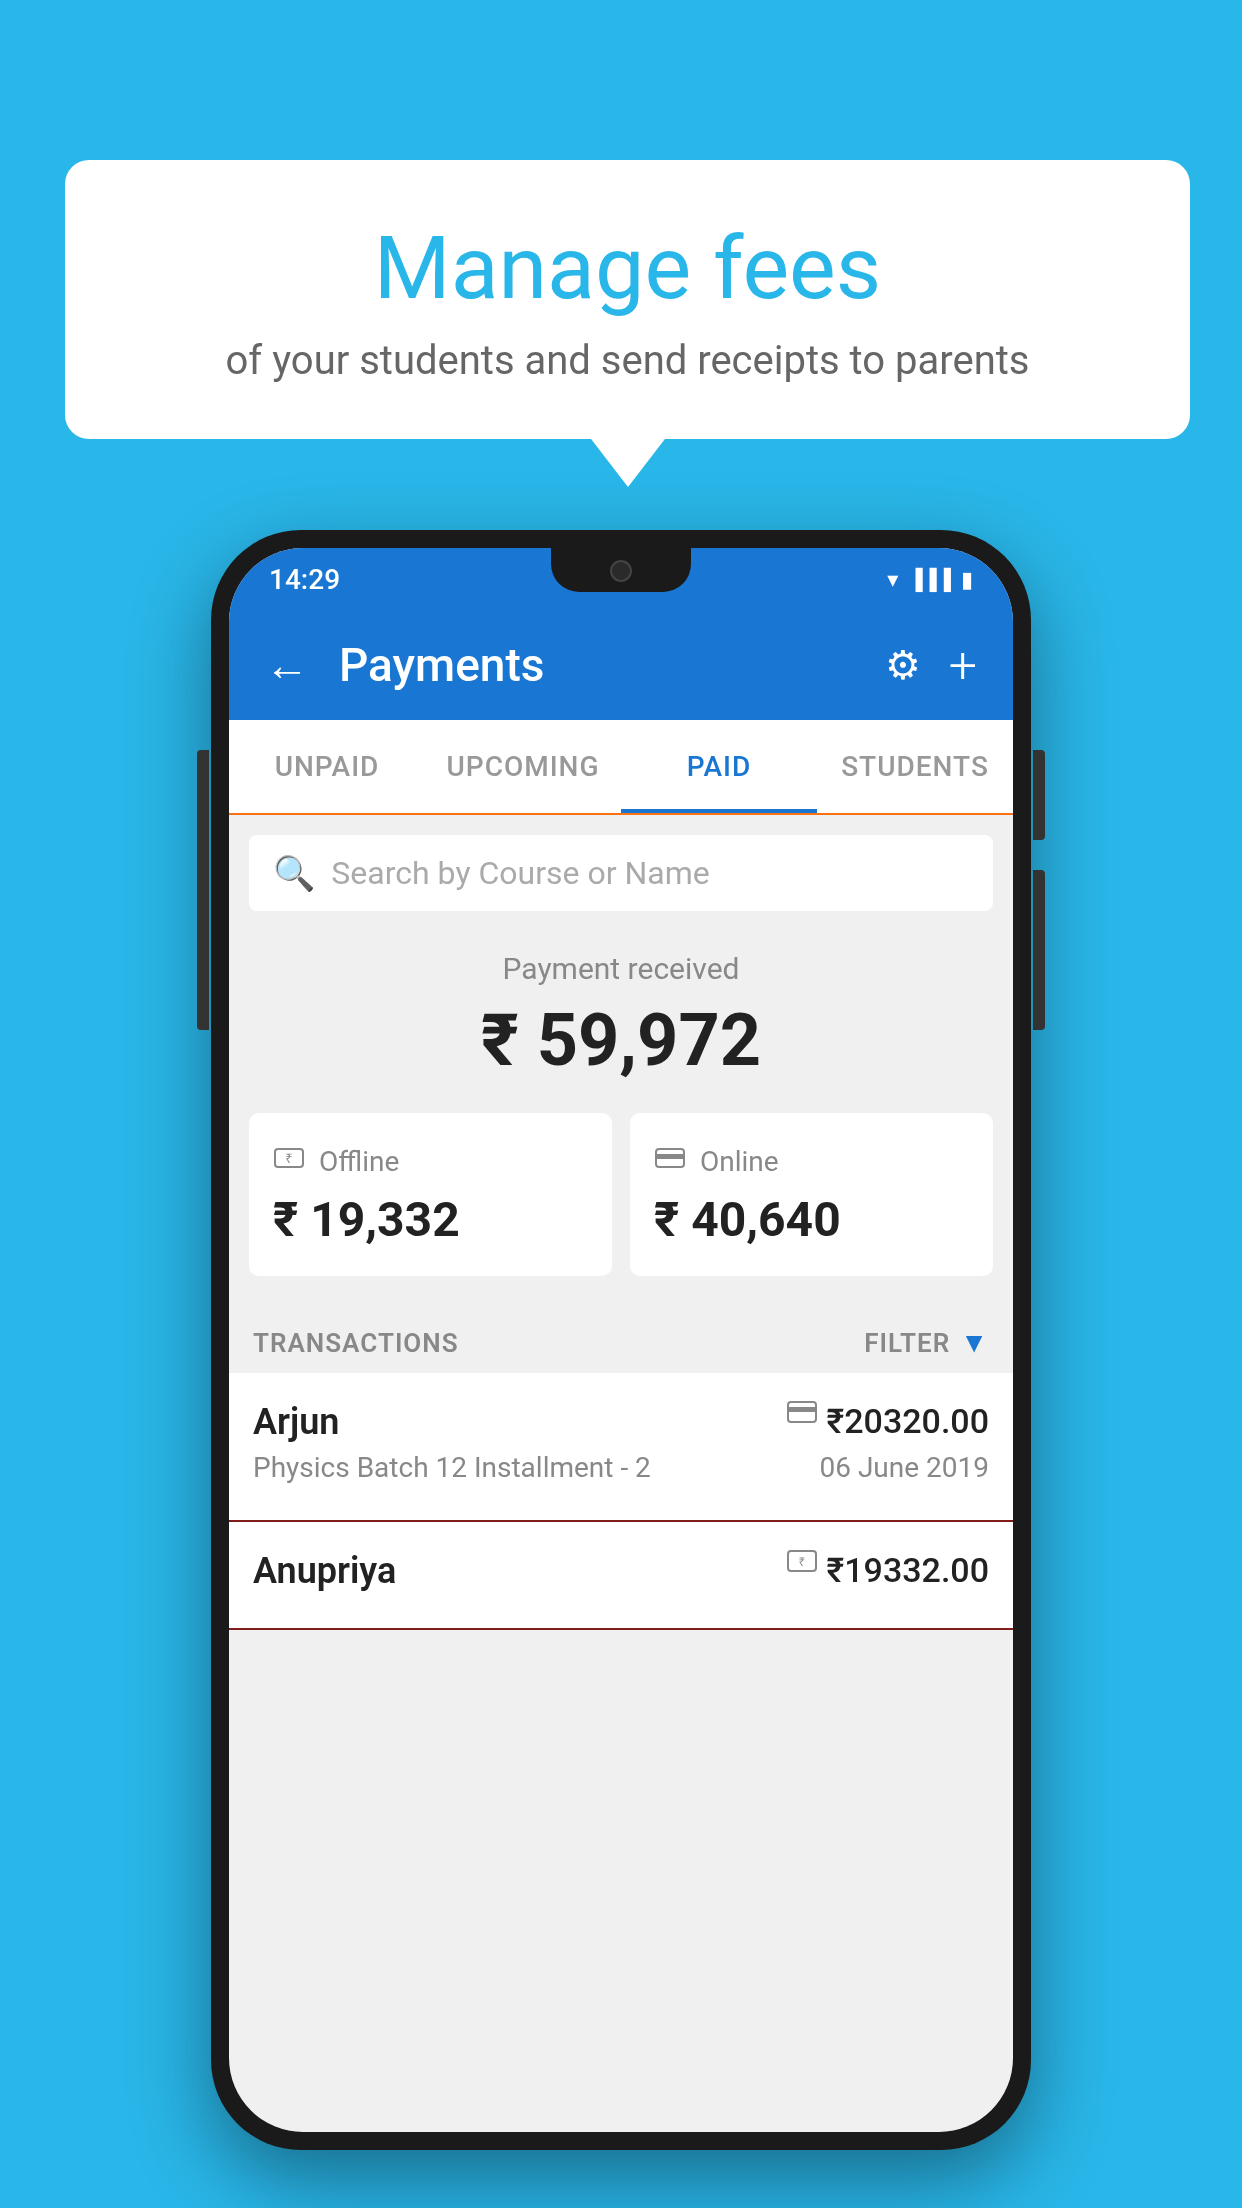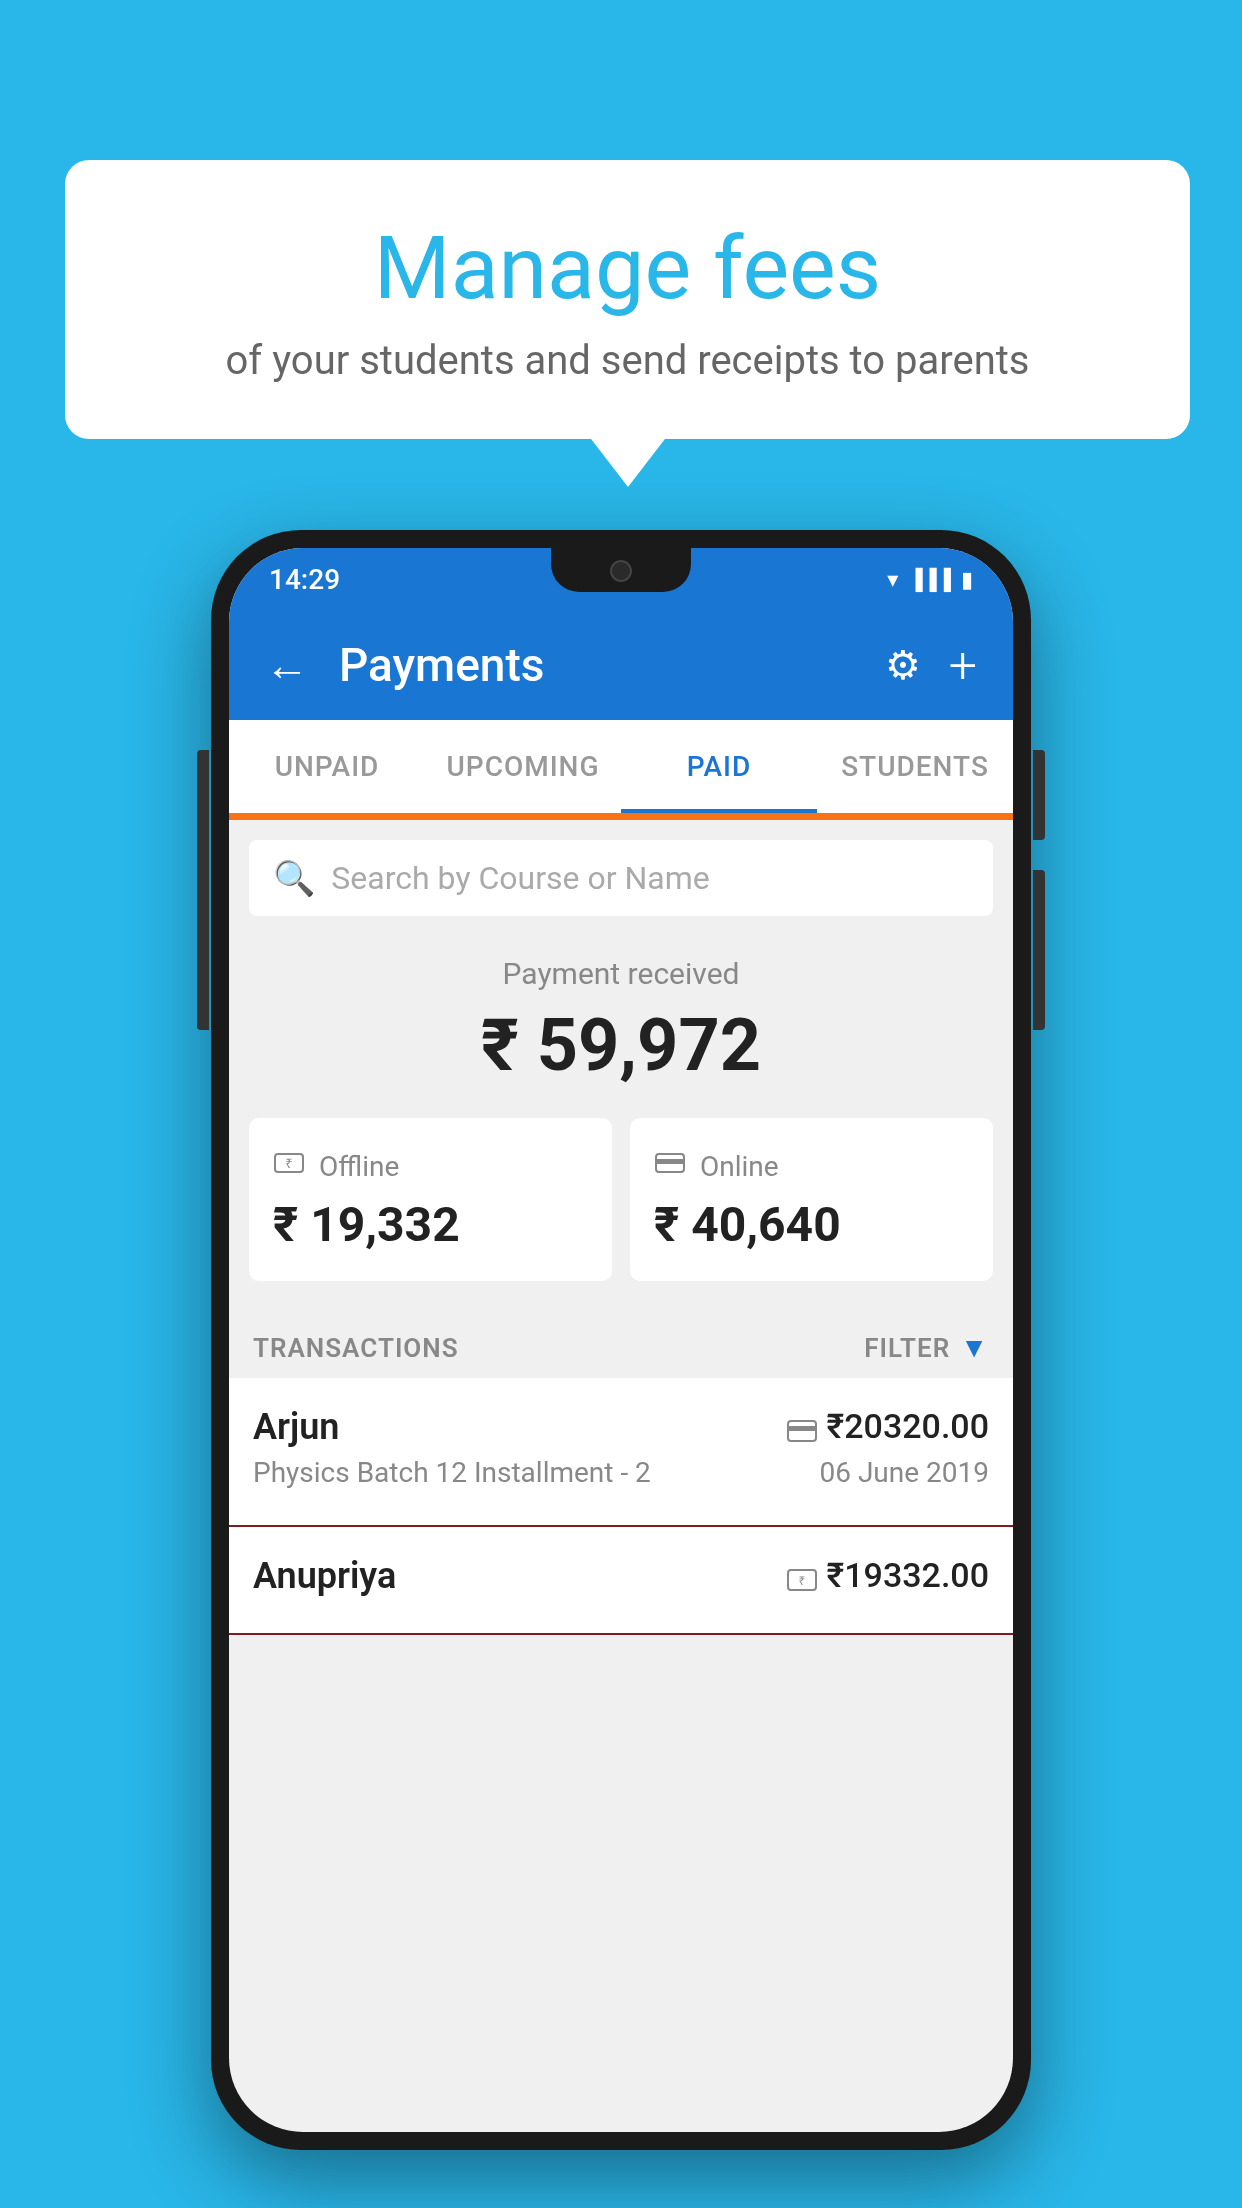--- a/index.html
+++ b/index.html
@@ -167,21 +167,21 @@
     }
     .header-icon {
       color: white;
       font-size: 40px;
     }
 
     
     .tabs {
       background: white;
       display: flex;
-      border-bottom: 7px solid #f97316;
+      border-bottom: 2px solid #f97316;
     }
     .tab {
       flex: 1;
       text-align: center;
       padding: 30px 10px;
       font-size: 28px;
       font-weight: 500;
       color: #999;
       letter-spacing: 1px;
       position: relative;
@@ -315,21 +315,21 @@
       align-items: flex-start;
       margin-bottom: 8px;
     }
     .transaction-name {
       font-size: 36px;
       font-weight: 600;
       color: #222;
     }
     .transaction-amount-wrap {
       display: flex;
-      align-items: flex-end;
+      align-items: flex-start;
       gap: 10px;
     }
     .transaction-amount {
       font-size: 34px;
       font-weight: 500;
       color: #222;
     }
     .transaction-detail {
       font-size: 28px;
       color: #888;

